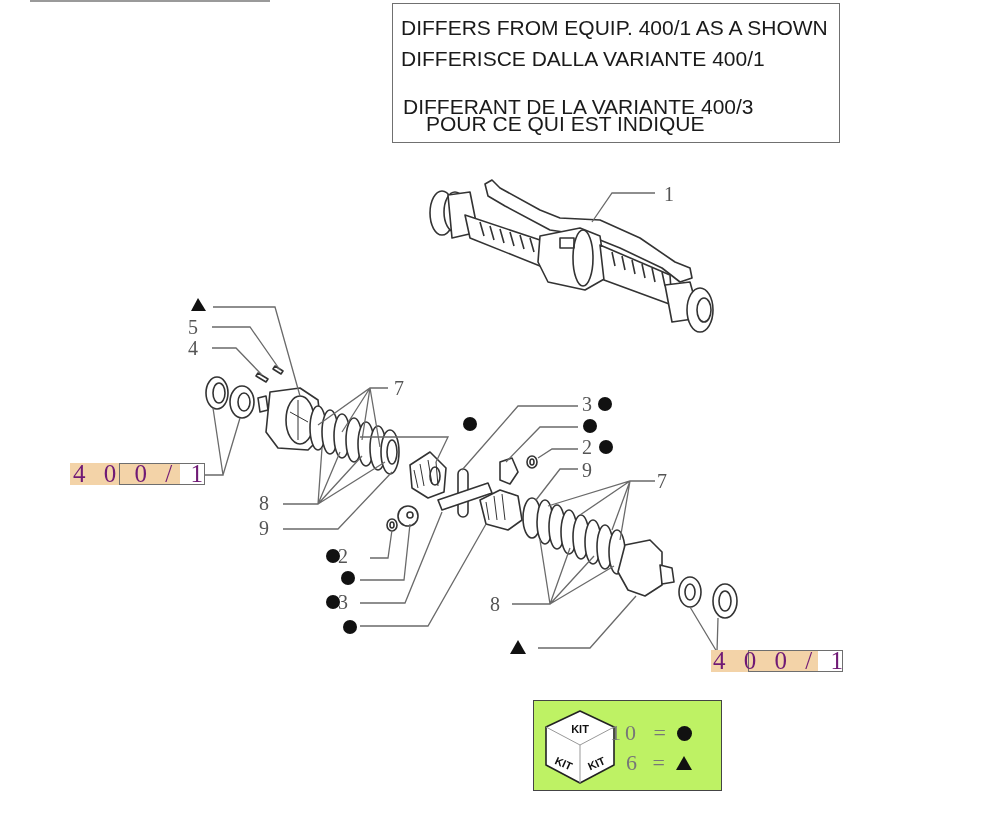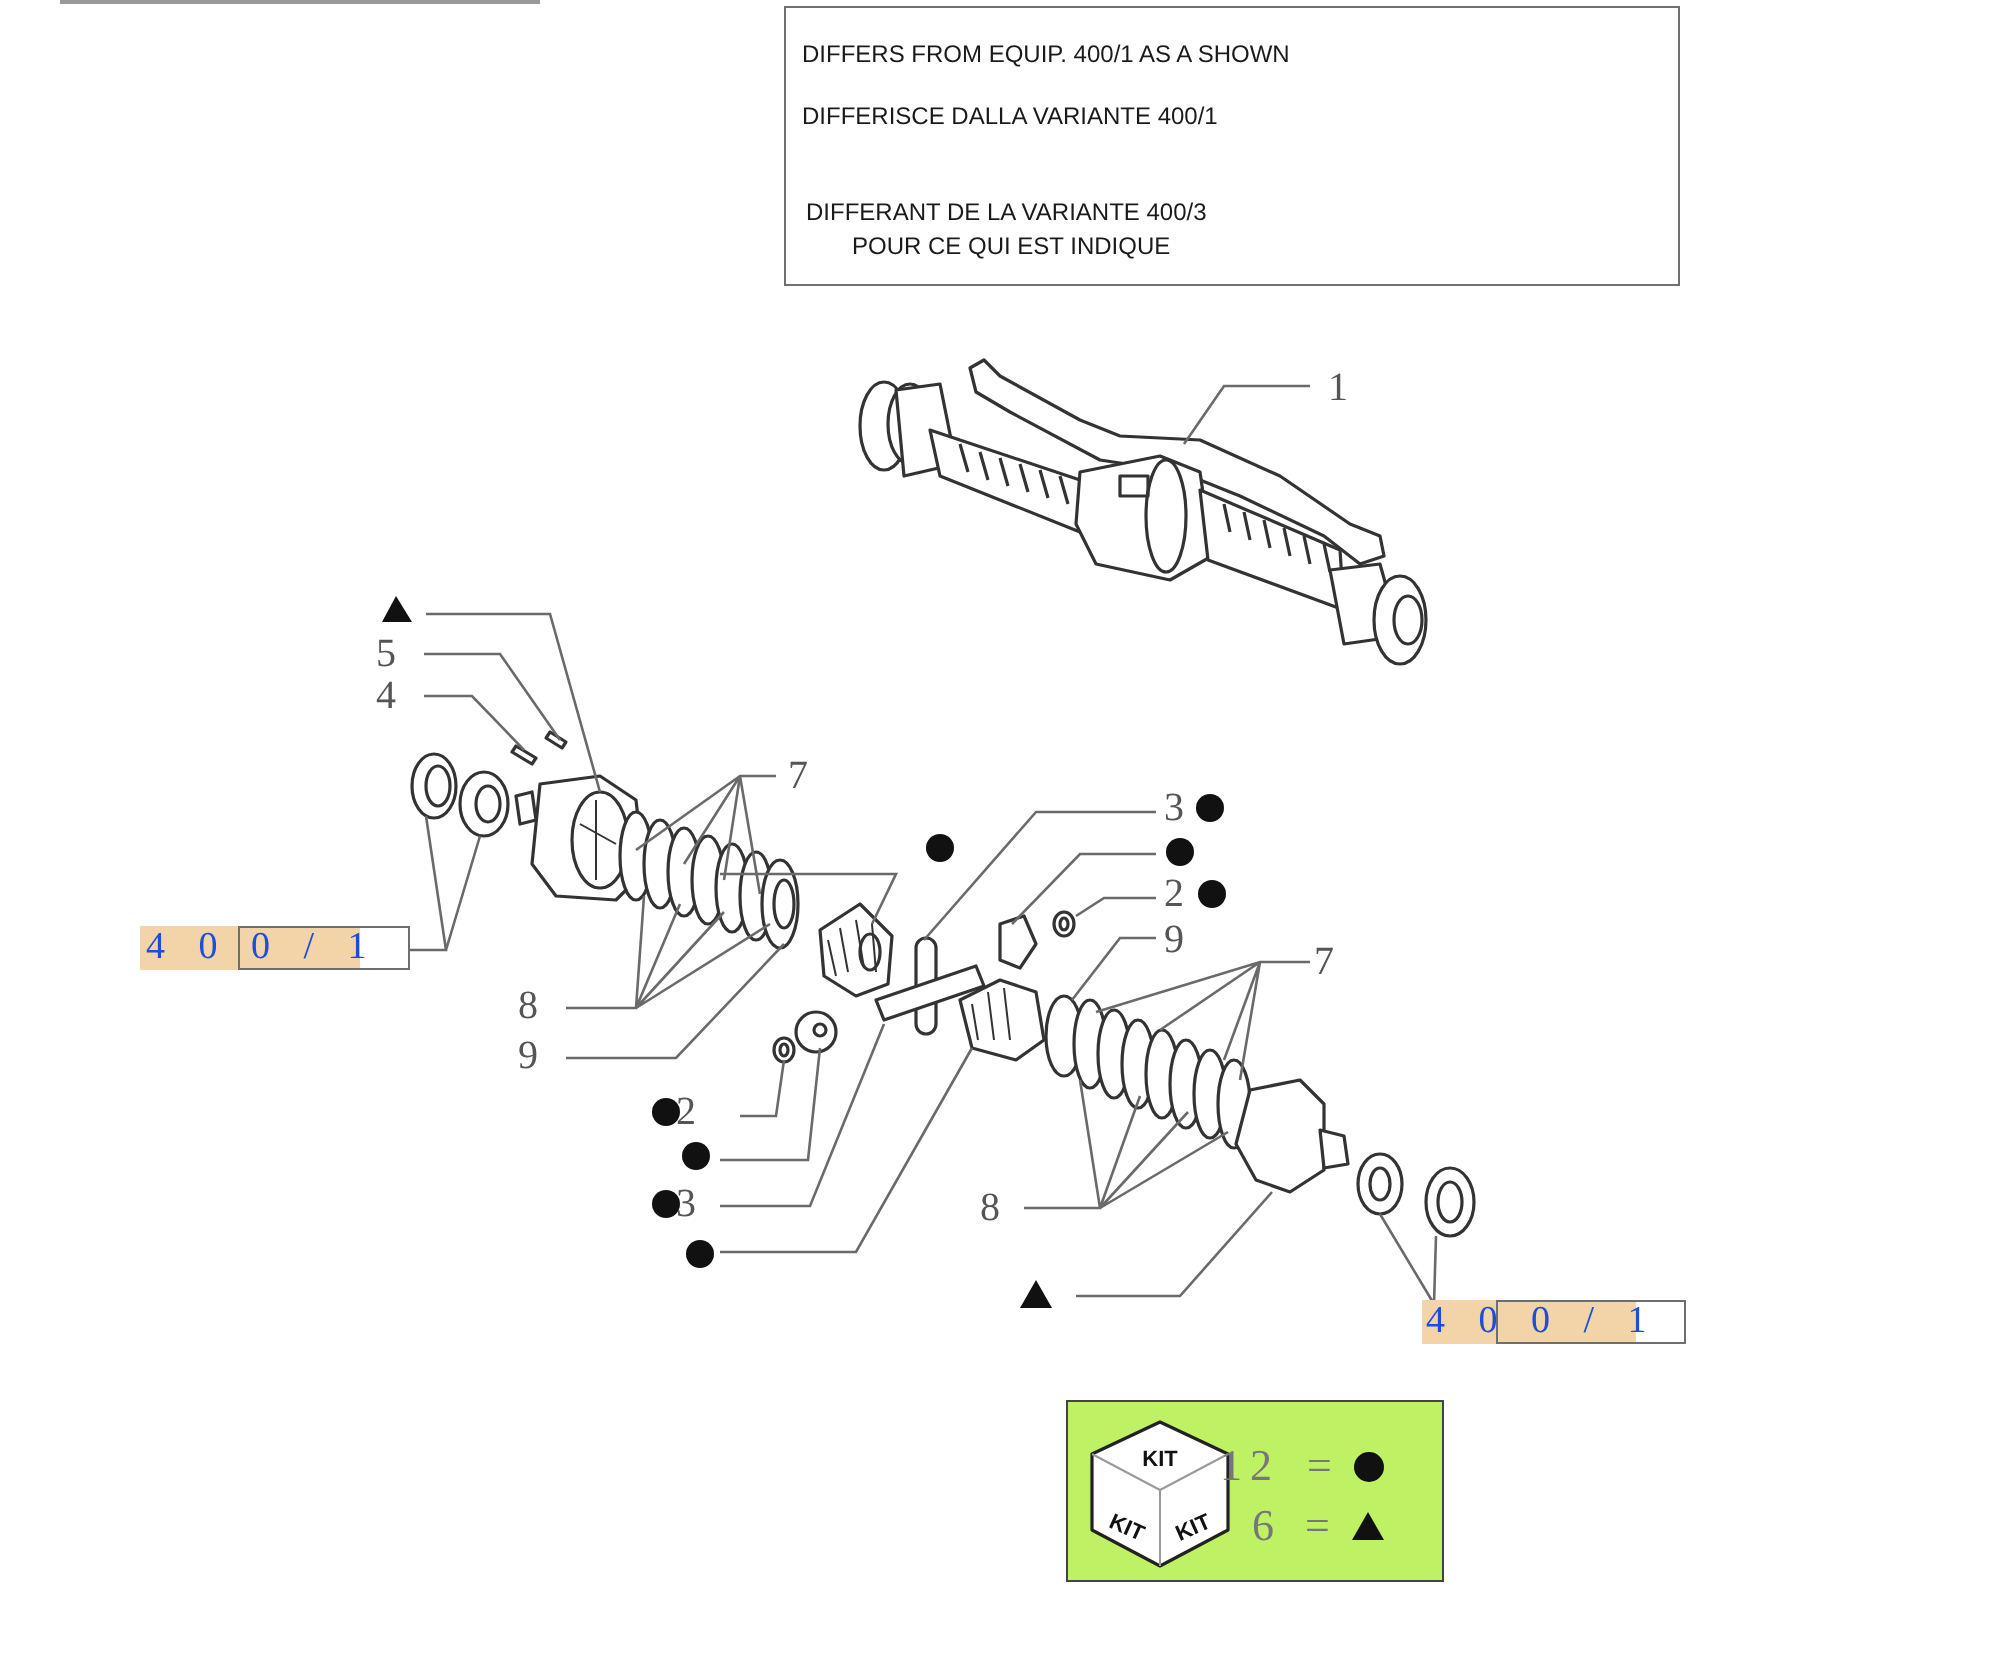--- a/index.html
+++ b/index.html
@@ -2,26 +2,26 @@
 <html><head>
   <meta charset="utf-8">
   <style>
     html, body { margin: 0; padding: 0; background: #ffffff; }
     body { width: 1000px; height: 828px; position: relative; overflow: hidden;
            font-family: "Liberation Serif", serif; color: #444; }
     .top-rule { position: absolute; left: 30px; top: 0; width: 240px; height: 2px; background: #9a9a9a; }
     .note-box { position: absolute; left: 392px; top: 3px; width: 448px; height: 140px;
                 border: 1.5px solid #707070; box-sizing: border-box; background: #fff; }
     .note-box .ln { position: absolute; left: 8px; font-family: "Liberation Sans", sans-serif;
-                    font-size: 12px; color: #1a1a1a; line-height: 17px; letter-spacing: 0; white-space: nowrap; }
+                    font-size: 21px; color: #1a1a1a; line-height: 17px; letter-spacing: 0; white-space: nowrap; }
     svg.drawing { position: absolute; left: 0; top: 0; }
     .callout { position: absolute; font-family: "Liberation Serif", serif; font-size: 20px; color: #555;
                line-height: 20px; }
-    .refbox { position: absolute; height: 22px; font-family: "Liberation Serif", serif; font-size: 19px;
-              color: #1d4ed8; letter-spacing: 6px; }
+    .refbox { position: absolute; height: 22px; font-family: "Liberation Serif", serif; font-size: 25px;
+              color: #701a75; letter-spacing: 6px; }
     .refbox .hl { position: absolute; left: 0; top: 0; height: 22px; background: #f3d3a8; }
     .refbox .frame { position: absolute; top: 0; height: 22px; border: 1.5px solid #6e6e6e; box-sizing: border-box; }
     .refbox .txt { position: absolute; left: 10px; top: 0px; line-height: 22px; white-space: nowrap; }
     .kit-legend { position: absolute; left: 533px; top: 700px; width: 189px; height: 91px;
                   border: 1.5px solid #444; box-sizing: border-box; background: #bef264; }
     .kit-row { position: absolute; font-family: "Liberation Serif", serif; font-size: 22px; color: #777; }
   </style>
 </head>
 <body>
 
@@ -218,21 +218,21 @@
     </g>
     <g fill="none" stroke="#999" stroke-width="1">
       <polyline points="6,24 40,42 74,24"></polyline>
       <line x1="40" y1="42" x2="40" y2="80"></line>
     </g>
     <text x="40" y="30" text-anchor="middle" font-family="Liberation Sans, sans-serif" font-weight="bold" font-size="11" fill="#111">KIT</text>
     <text x="22" y="64" text-anchor="middle" font-family="Liberation Sans, sans-serif" font-weight="bold" font-size="11" fill="#111" transform="rotate(24 22 64)">KIT</text>
     <text x="58" y="64" text-anchor="middle" font-family="Liberation Sans, sans-serif" font-weight="bold" font-size="11" fill="#111" transform="rotate(-24 58 64)">KIT</text>
   </svg>
   <div class="kit-row" style="left:76px;top:19px;">
-    <span style="letter-spacing:4px;">12</span>
+    <span style="letter-spacing:4px;">10</span>
     <span style="margin-left:8px;">=</span>
     <span style="display:inline-block;width:15px;height:15px;border-radius:50%;background:#111;margin-left:6px;vertical-align:-1px;"></span>
   </div>
   <div class="kit-row" style="left:92px;top:49px;">
     <span>6</span>
     <span style="margin-left:10px;">=</span>
     <span style="display:inline-block;width:0;height:0;border-left:8px solid transparent;border-right:8px solid transparent;border-bottom:14px solid #111;margin-left:6px;"></span>
   </div>
 </div>
 

